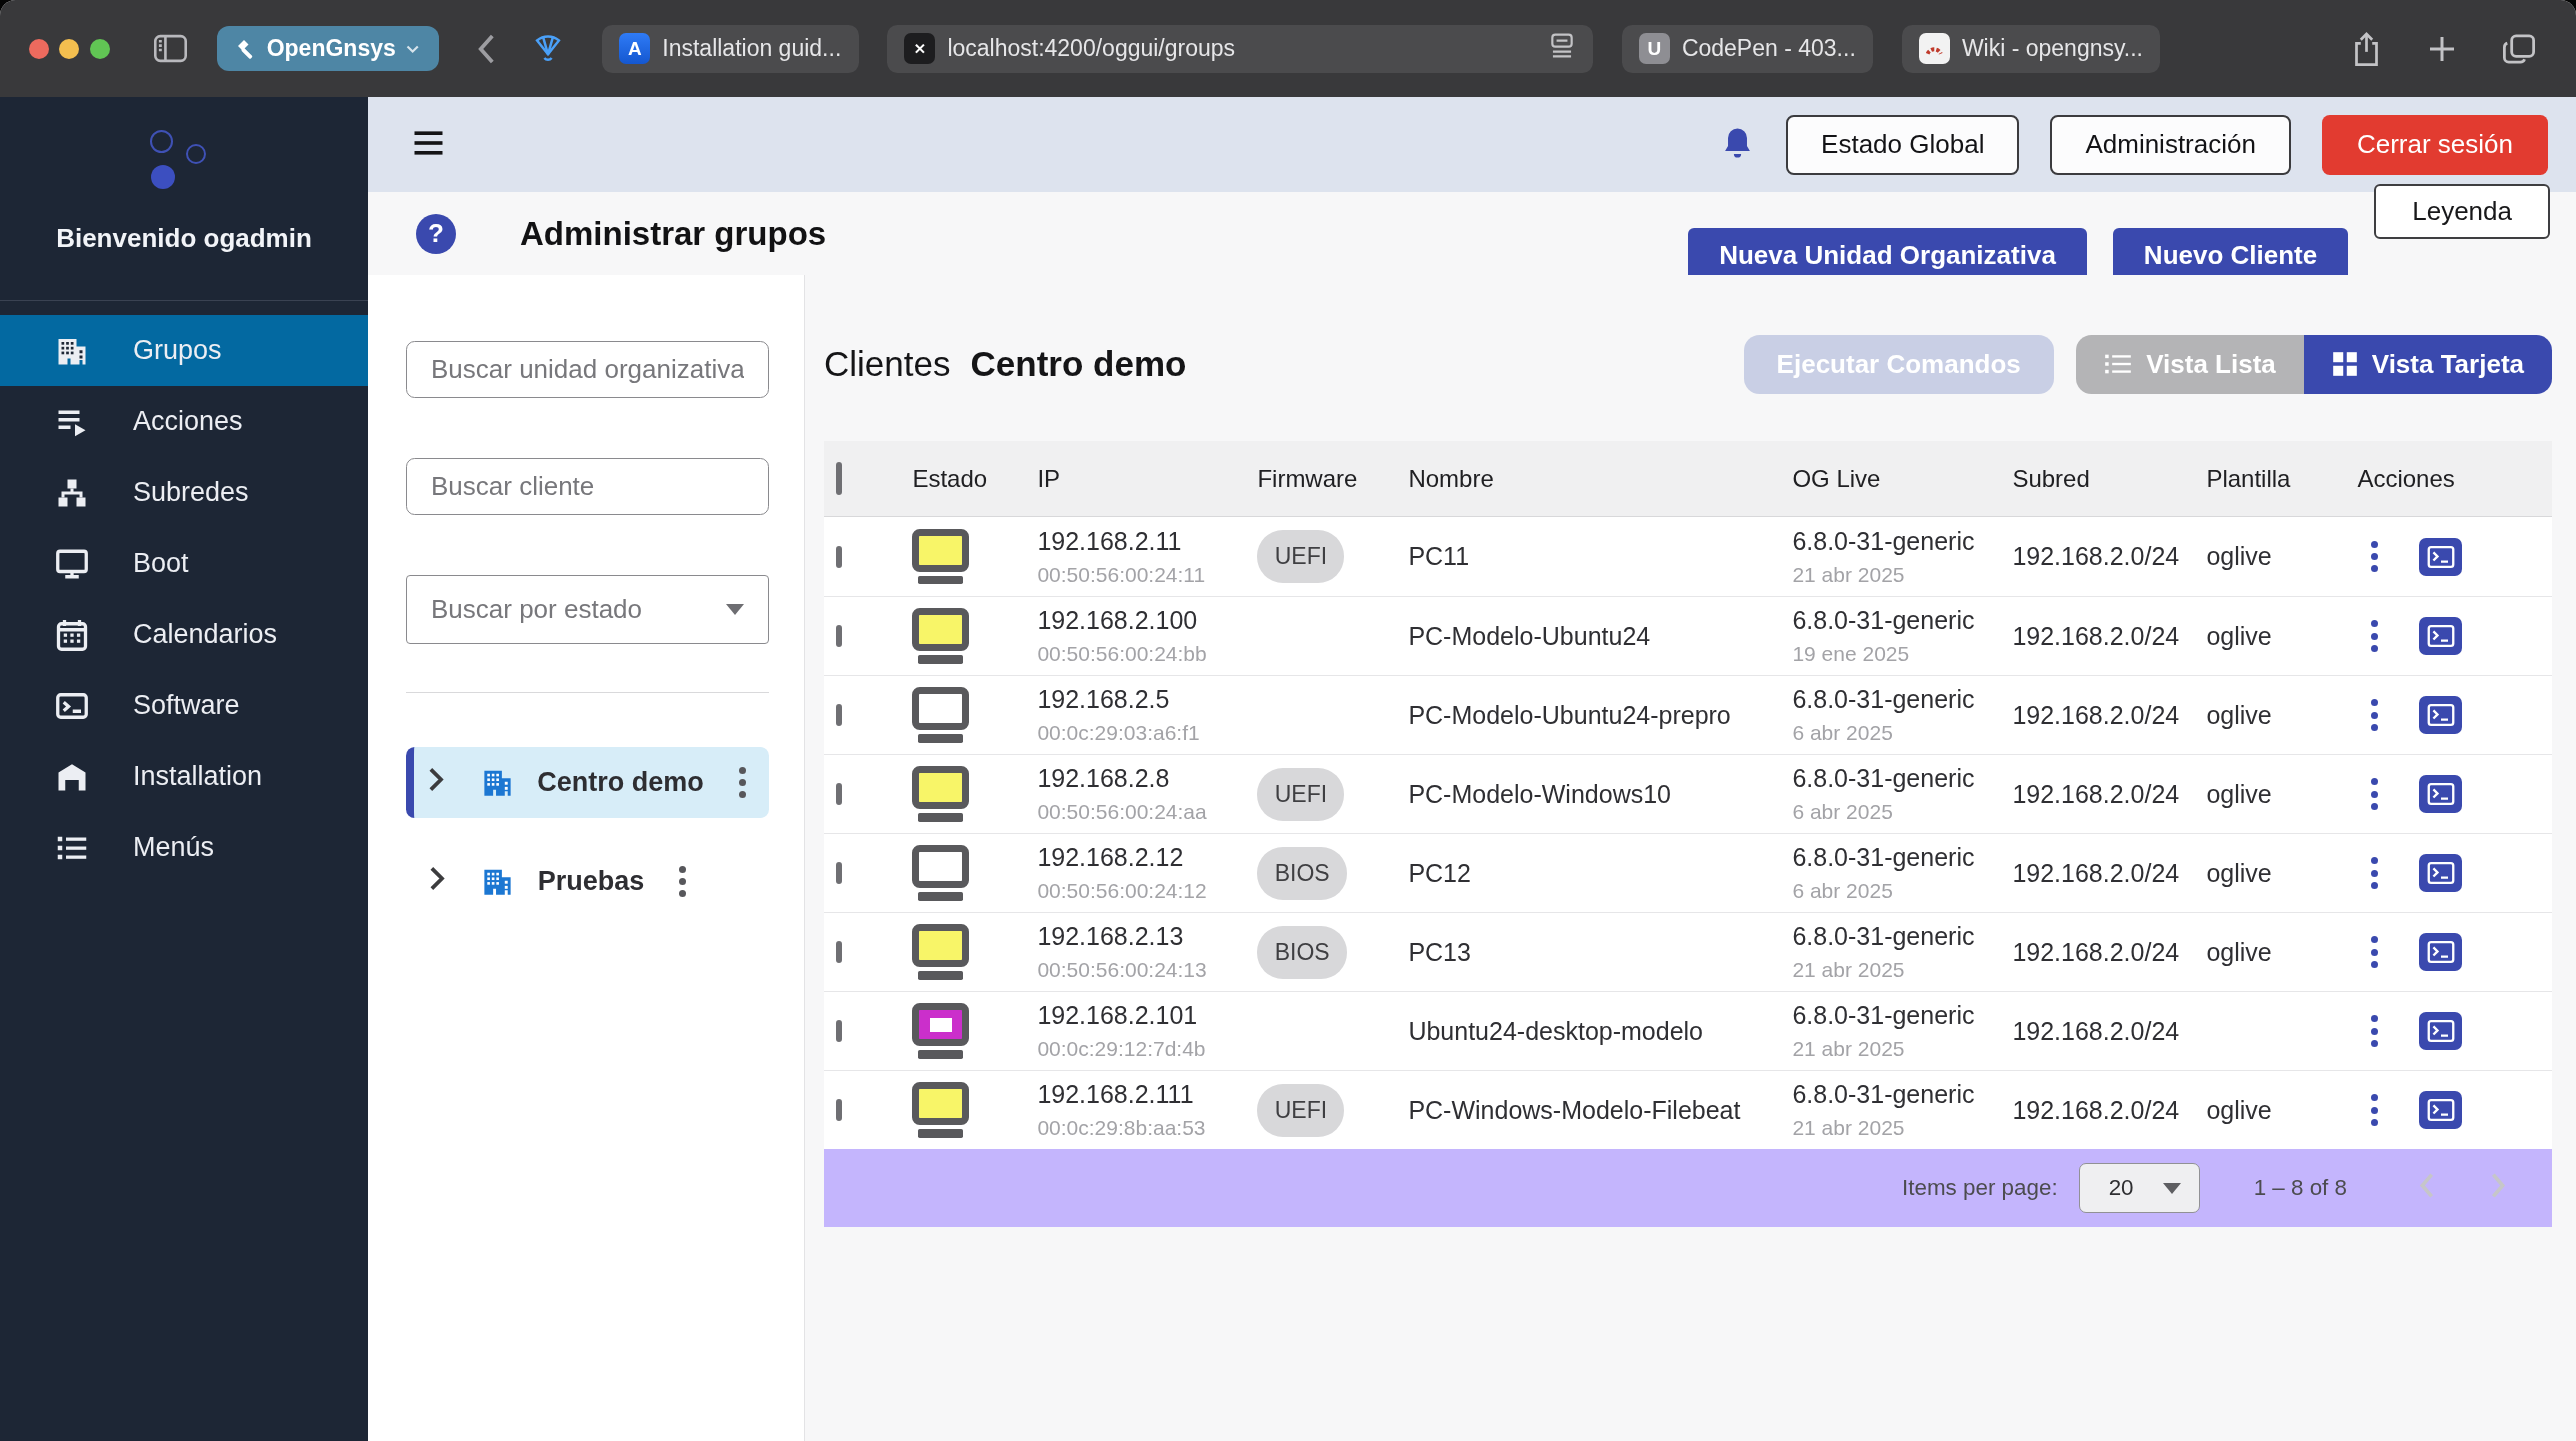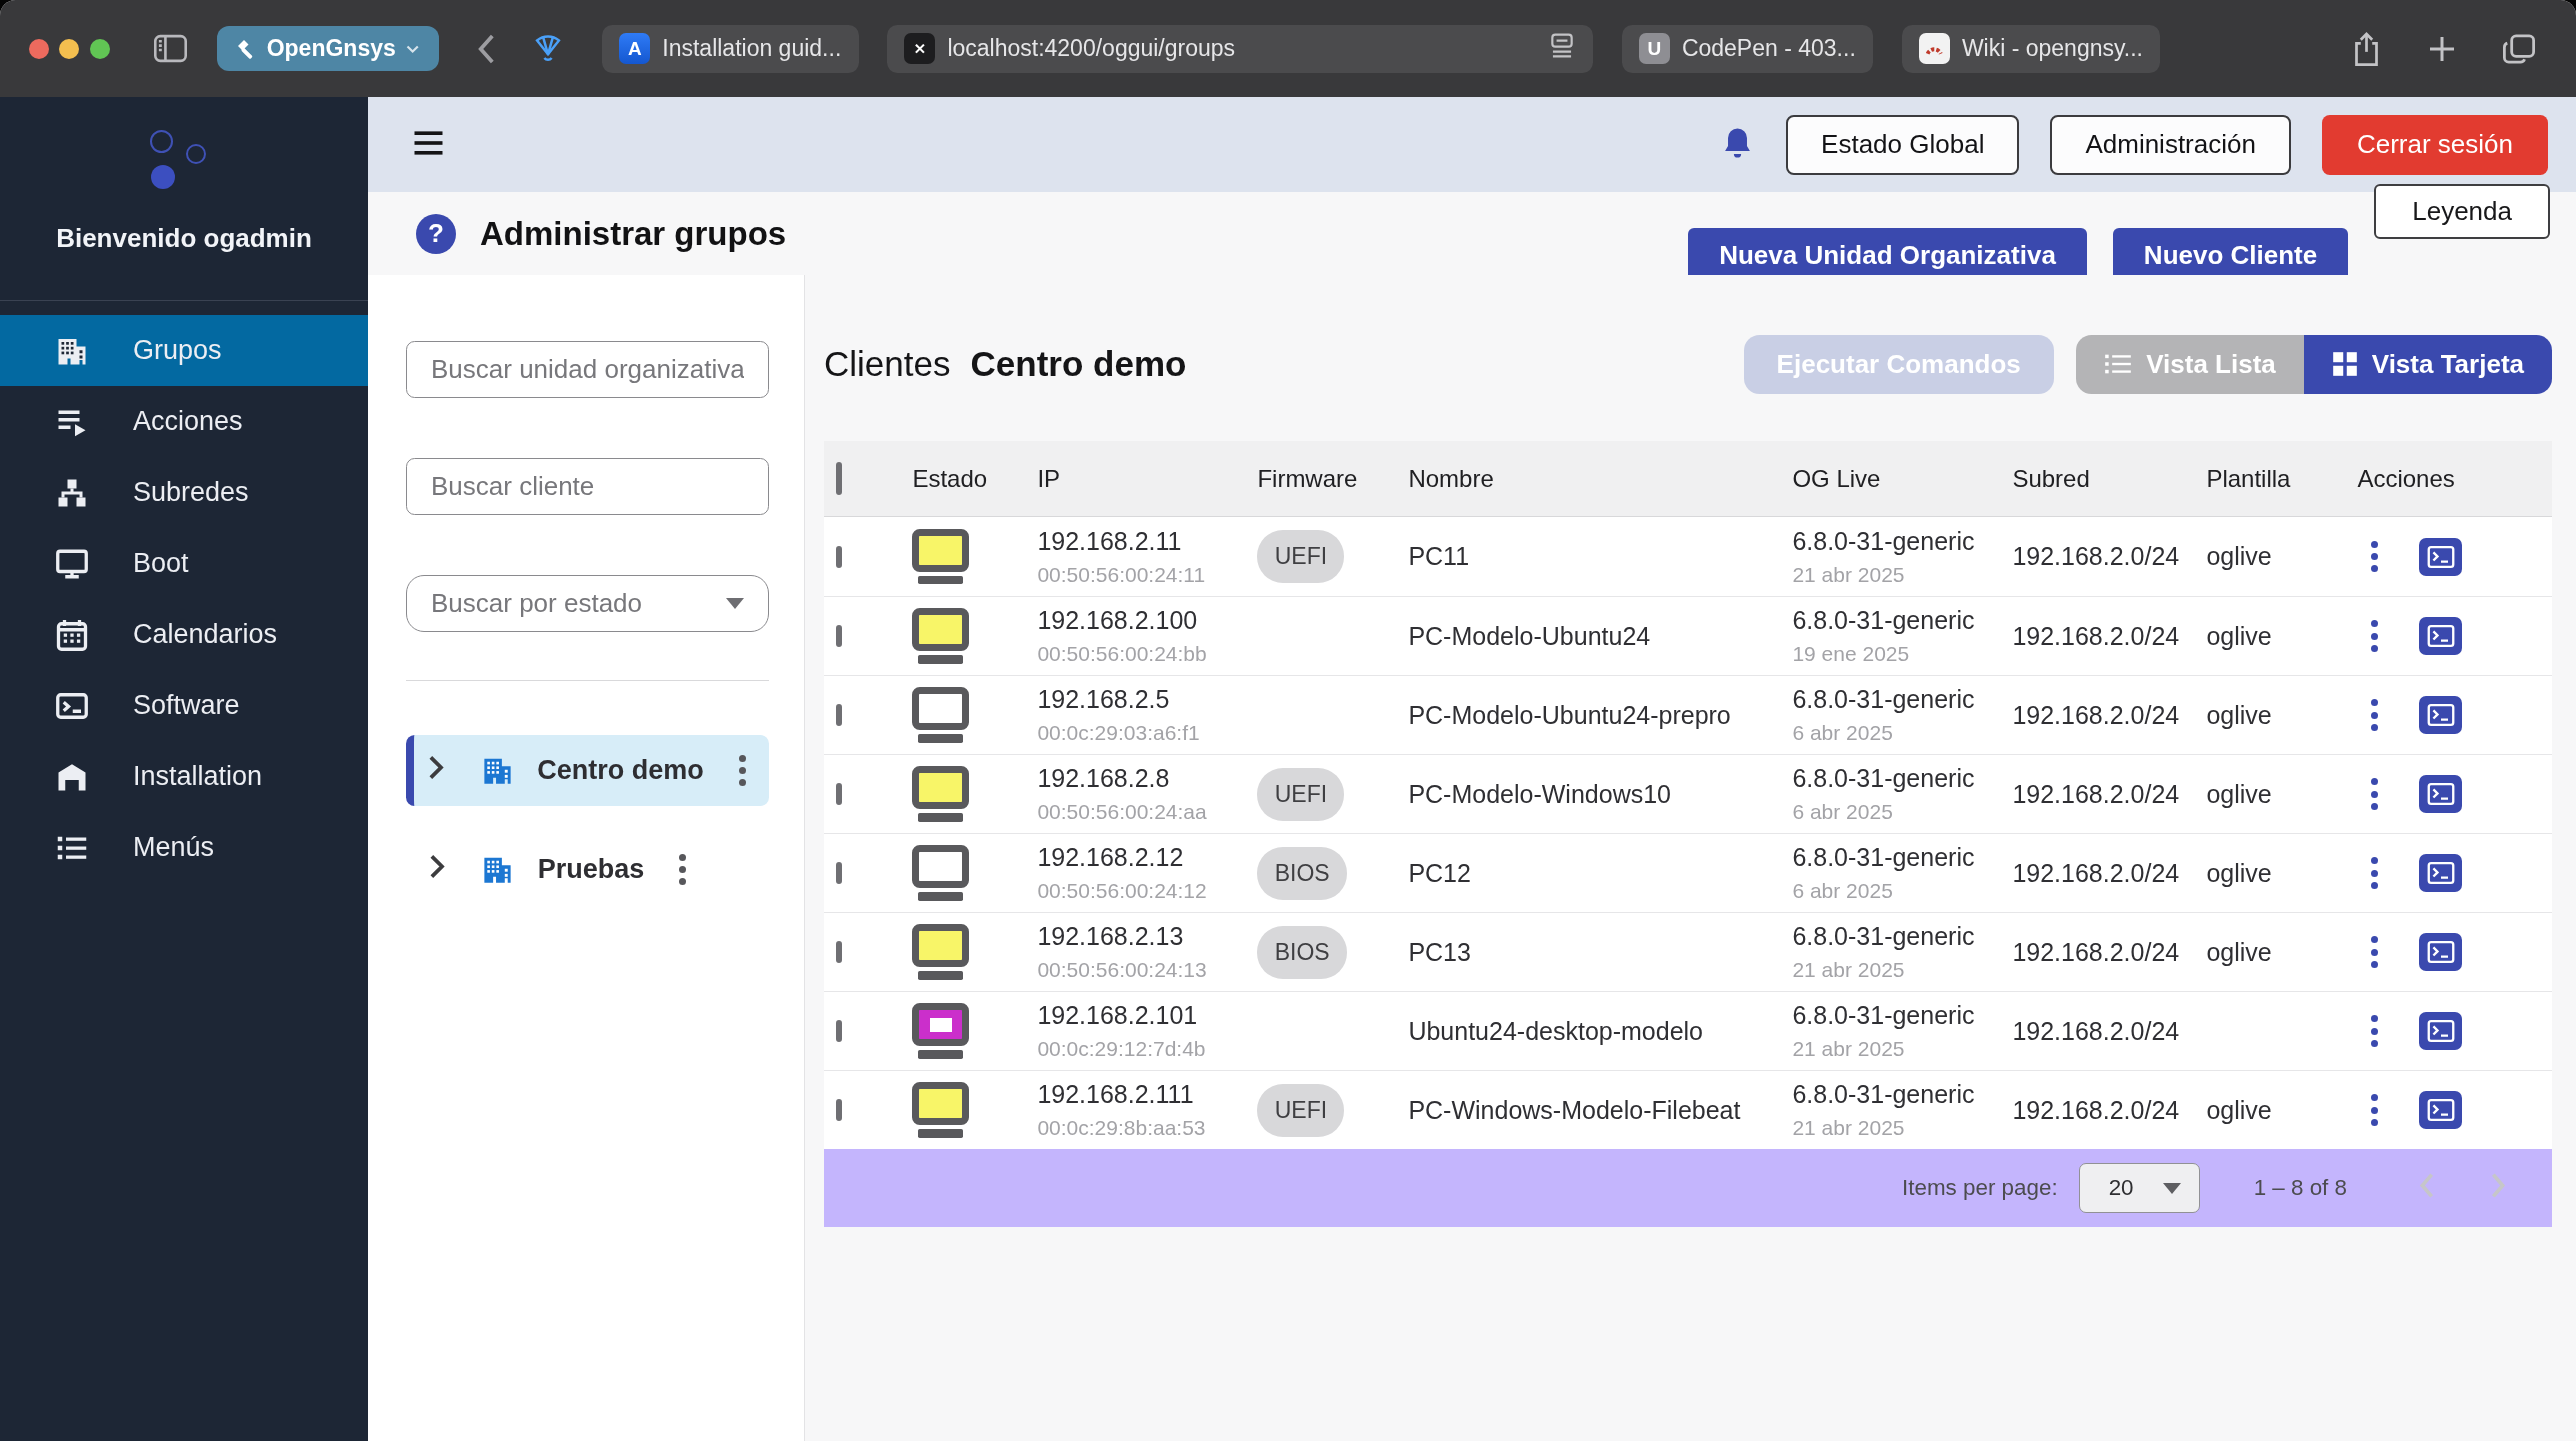--- a/index.html
+++ b/index.html
@@ -48,35 +48,35 @@
   .bell { margin-left:auto; }
   .btn { border:none; border-radius:7.8px; font-family:inherit; cursor:pointer; }
   .btn-outline { height:60px; background:#fcfcfd; border:2.2px solid #3b3b3e; font-size:26px;
     color:#131316; padding:0 33px; margin-left:31px; border-radius:7.8px; }
   .btn-danger { height:60px; background:#e23b30; color:#fff; font-size:26px; padding:0 35px;
     margin-left:31px; border-radius:7.8px; }
 
   .titlebar { height:83px; background:#f7f7f8; display:flex; align-items:center; padding:0 26px 0 48px; }
   .help { width:40px; height:40px; border-radius:50%; background:#3a49ae; color:#fff;
     display:flex; align-items:center; justify-content:center; font-size:26px; font-weight:bold; }
-  .page-title { font-size:33px; font-weight:bold; color:#121214; margin-left:24px; }
+  .page-title { font-size:33px; font-weight:bold; color:#121214; margin-left:64px; }
   .title-actions { margin-left:auto; display:flex; gap:26px; }
   .btn-primary { height:55px; background:#3a49ae; color:#fff; font-size:26px; font-weight:bold;
     padding:0 31px; border-radius:6px;margin-top:44px; }
   .btn-white { height:55px; background:#fff; border:2.2px solid #3e3e41; color:#18181a;
     font-size:26px; padding:0 36px; border-radius:6px; }
 
   .content { flex:1; display:flex; min-height:0; }
   .filters { width:437px; flex:none; background:#fff; border-right:1.7px solid #e3e3e5;
     padding:66px 35px 0 38px; }
   .f-input { width:100%; height:57px; border:1.7px solid #8a8a8e; border-radius:8.6px;
     font-size:26px; color:#0c4a6e; padding:0 24px; margin-bottom:60px; background:#fff;
     font-family:inherit; display:block; }
   .f-input::placeholder { color:#77777b; opacity:1; }
-  .f-select { width:100%; height:57px; border:1.7px solid #8a8a8e; border-radius:18px;
+  .f-select { width:100%; height:69px; border:1.7px solid #8a8a8e; border-radius:4px;
     display:flex; align-items:center; padding:16px 24px; color:#77777b; font-size:26px;
     margin-bottom:48px; cursor:pointer; }
   .caret { margin-left:auto; width:0; height:0; border-left:9.5px solid transparent;
     border-right:9.5px solid transparent; border-top:11.2px solid #6e6e72; }
   .f-divider { border-top:1.7px solid #d9d9db; margin:0 0 54px 0; }
   .tree-item { height:71px; border-radius:8.6px; display:flex; align-items:center;
     padding:0 14px 0 19px; font-size:27px; font-weight:bold; color:#2e2e32;
     margin-bottom:28px; cursor:pointer; }
   .tree-item.selected { background:#d7edf8; border-left:8.6px solid #3a49ae; padding-left:10.4px; }
   .tree-item .chev { flex:none; margin-right:33px; }

